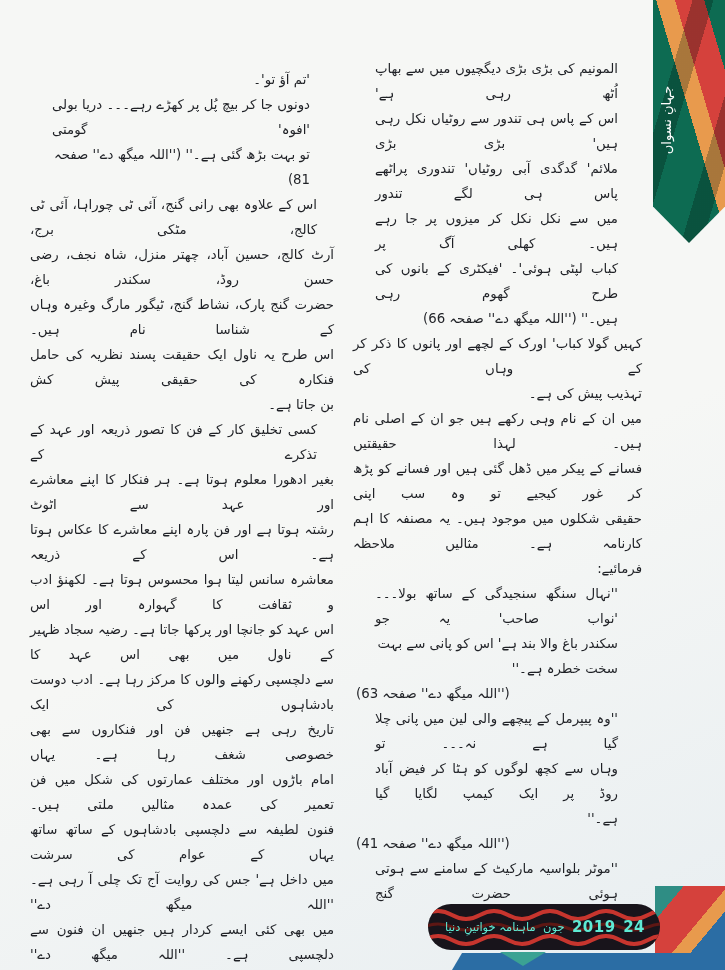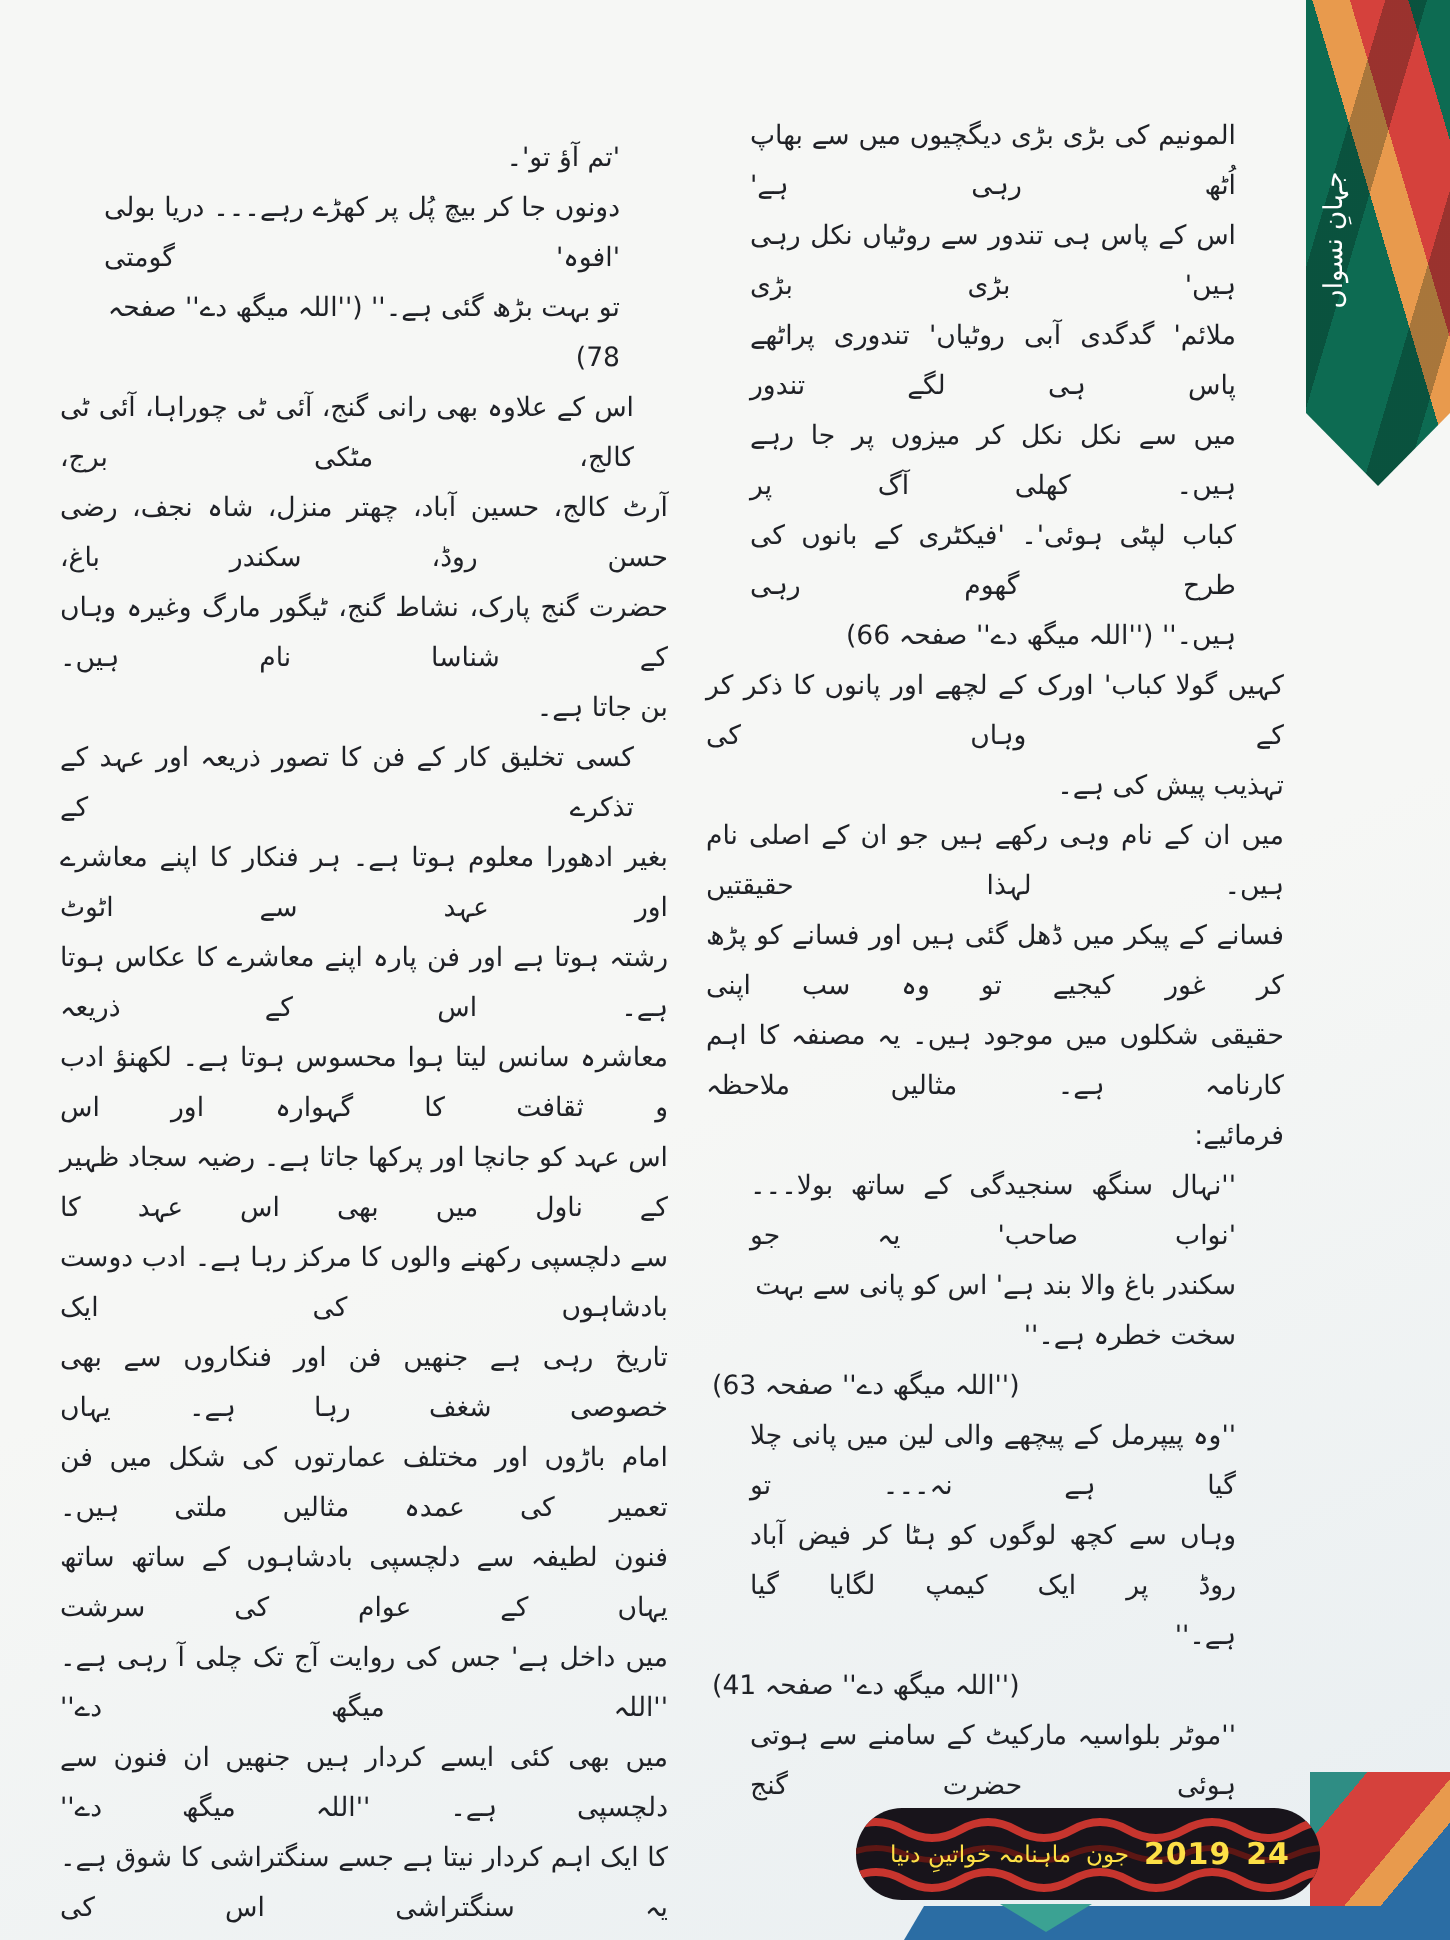--- a/index.html
+++ b/index.html
@@ -37,21 +37,21 @@
     transform:rotate(-90deg);white-space:nowrap;z-index:2;
   }
   
   .footer-bar{
     position:absolute;left:428px;top:904px;width:232px;height:46px;
     background:#18141b;border-radius:23px;overflow:hidden;z-index:5;
   }
   .waves{position:absolute;inset:0;}
   .footer-text{
     position:relative;z-index:2;display:flex;direction:ltr;align-items:center;
-    justify-content:space-between;height:100%;padding:0 15px 0 17px;color:#fde047;
+    justify-content:space-between;height:100%;padding:0 15px 0 17px;color:#5eead4;
   }
   .ft-name,.ft-month{font-size:11.5px;}
   .ft-year,.ft-page{font-size:15px;font-weight:bold;letter-spacing:.5px;}
   
   .bottom-strip{
     position:absolute;left:452px;right:0;bottom:0;height:17px;background:#2b6da4;
     clip-path:polygon(10px 0,100% 0,100% 100%,0 100%);z-index:1;
   }
   .notch{
     position:absolute;left:500px;bottom:4px;width:0;height:0;z-index:2;
@@ -69,24 +69,25 @@
 
 <div class="page">
 
   <div class="corner-top">
     <div class="side-label">جہانِ نسواں</div>
   </div>
 
   <div class="col col-left">
       <div class="line q s">'تم آؤ تو'۔</div>
       <div class="line q j">دونوں جا کر بیچ پُل پر کھڑے رہے۔۔۔ دریا بولی 'افوہ' گومتی</div>
-      <div class="line q s">تو بہت بڑھ گئی ہے۔'' (''اللہ میگھ دے'' صفحہ 78)</div>
+      <div class="line q s">تو بہت بڑھ گئی ہے۔'' (''اللہ میگھ دے'' صفحہ 81)</div>
       <div class="line j ind">اس کے علاوہ بھی رانی گنج، آئی ٹی چوراہا، آئی ٹی کالج، مٹکی برج،</div>
       <div class="line j">آرٹ کالج، حسین آباد، چھتر منزل، شاہ نجف، رضی حسن روڈ، سکندر باغ،</div>
       <div class="line j">حضرت گنج پارک، نشاط گنج، ٹیگور مارگ وغیرہ وہاں کے شناسا نام ہیں۔</div>
+      <div class="line j">اس طرح یہ ناول ایک حقیقت پسند نظریہ کی حامل فنکارہ کی حقیقی پیش کش</div>
       <div class="line s">بن جاتا ہے۔</div>
       <div class="line j ind">کسی تخلیق کار کے فن کا تصور ذریعہ اور عہد کے تذکرے کے</div>
       <div class="line j">بغیر ادھورا معلوم ہوتا ہے۔ ہر فنکار کا اپنے معاشرے اور عہد سے اٹوٹ</div>
       <div class="line j">رشتہ ہوتا ہے اور فن پارہ اپنے معاشرے کا عکاس ہوتا ہے۔ اس کے ذریعہ</div>
       <div class="line j">معاشرہ سانس لیتا ہوا محسوس ہوتا ہے۔ لکھنؤ ادب و ثقافت کا گہوارہ اور اس</div>
       <div class="line j">اس عہد کو جانچا اور پرکھا جاتا ہے۔ رضیہ سجاد ظہیر کے ناول میں بھی اس عہد کا</div>
       <div class="line j">سے دلچسپی رکھنے والوں کا مرکز رہا ہے۔ ادب دوست بادشاہوں کی ایک</div>
       <div class="line j">تاریخ رہی ہے جنھیں فن اور فنکاروں سے بھی خصوصی شغف رہا ہے۔ یہاں</div>
       <div class="line j">امام باڑوں اور مختلف عمارتوں کی شکل میں فن تعمیر کی عمدہ مثالیں ملتی ہیں۔</div>
       <div class="line j">فنون لطیفہ سے دلچسپی بادشاہوں کے ساتھ ساتھ یہاں کے عوام کی سرشت</div>

